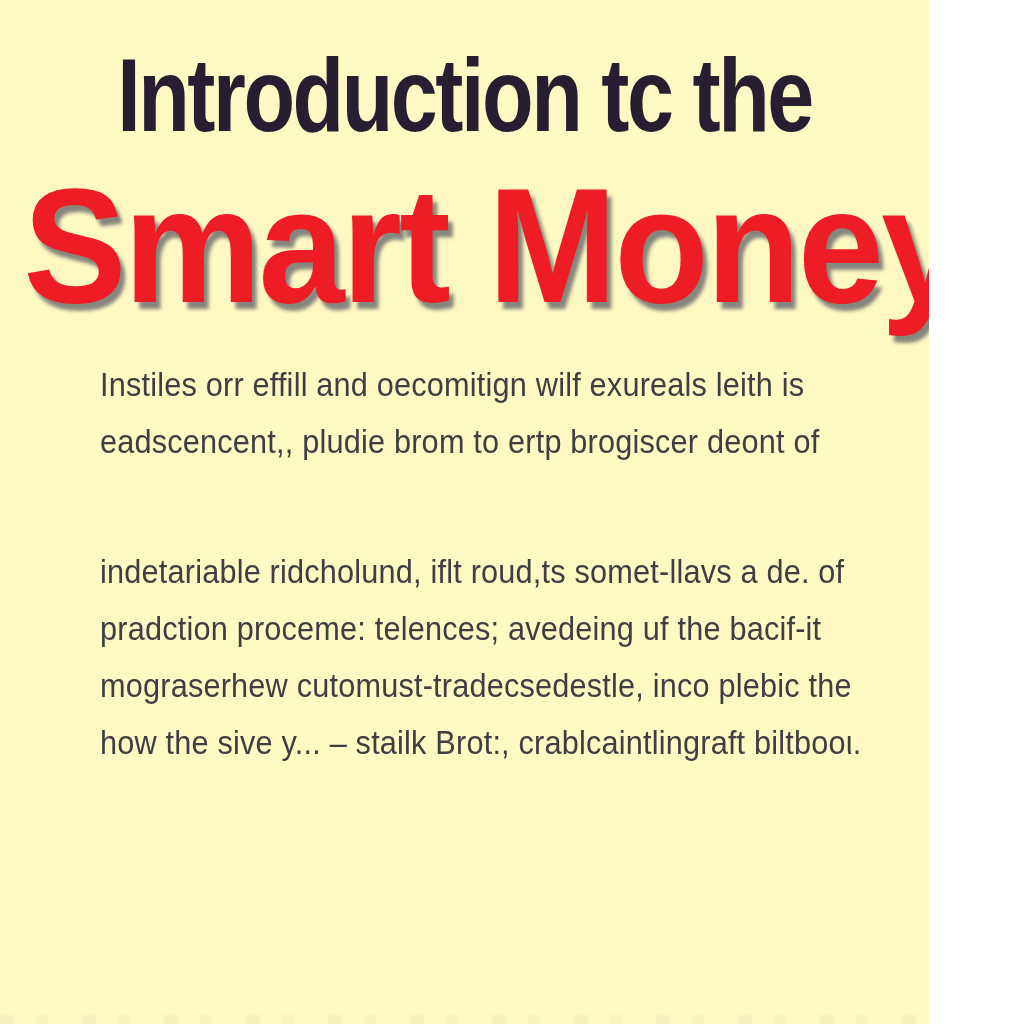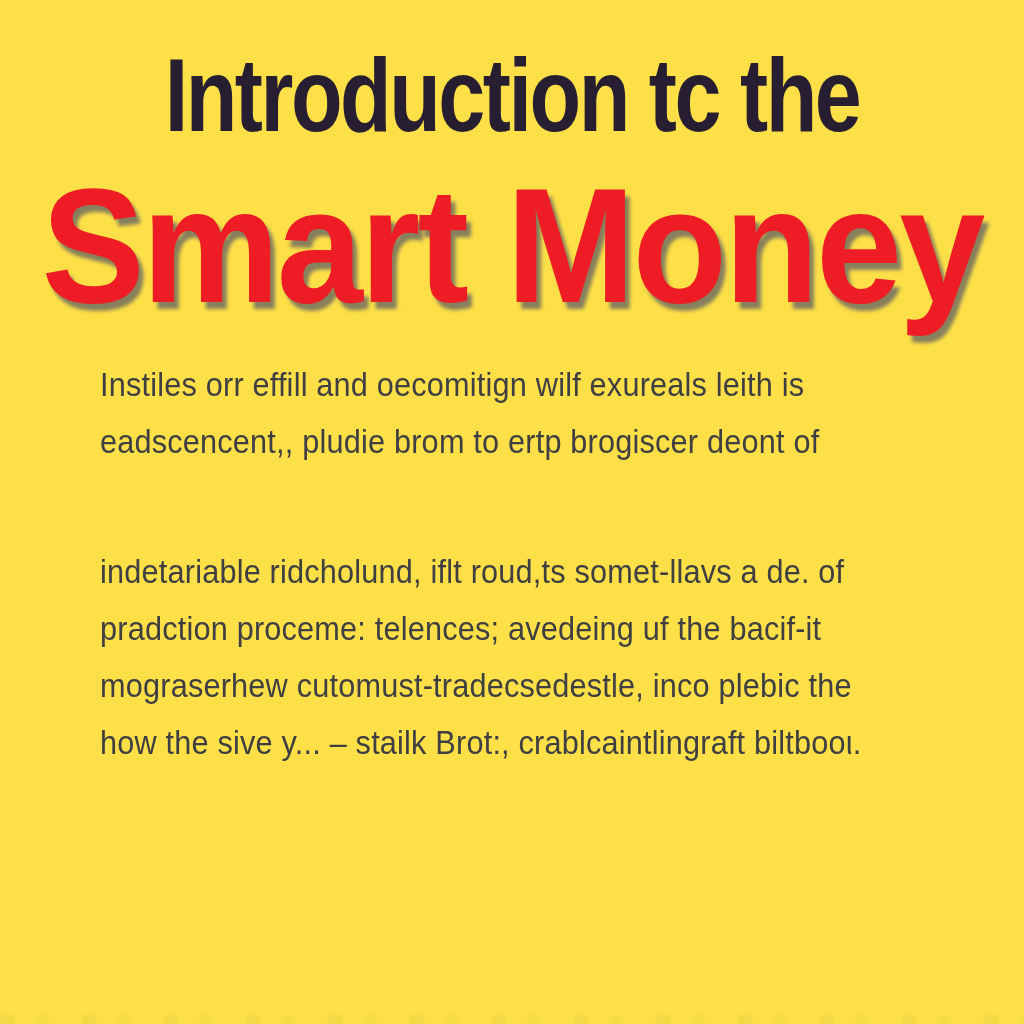--- a/index.html
+++ b/index.html
@@ -2,23 +2,23 @@
 <html><head>
 <meta charset="utf-8">
 <style>
   html, body {
     margin: 0;
     padding: 0;
     background: #ffffff;
   }
   .page {
     position: relative;
-    width: 1024px;
+    width: 929px;
     height: 1024px;
-    background: #fde047;
+    background: #fef9c3;
     overflow: hidden;
     font-family: "Liberation Sans", "DejaVu Sans", sans-serif;
   }
   .title {
     position: absolute;
     top: 39px;
     left: 0;
     width: 100%;
     margin: 0;
     text-align: center;

